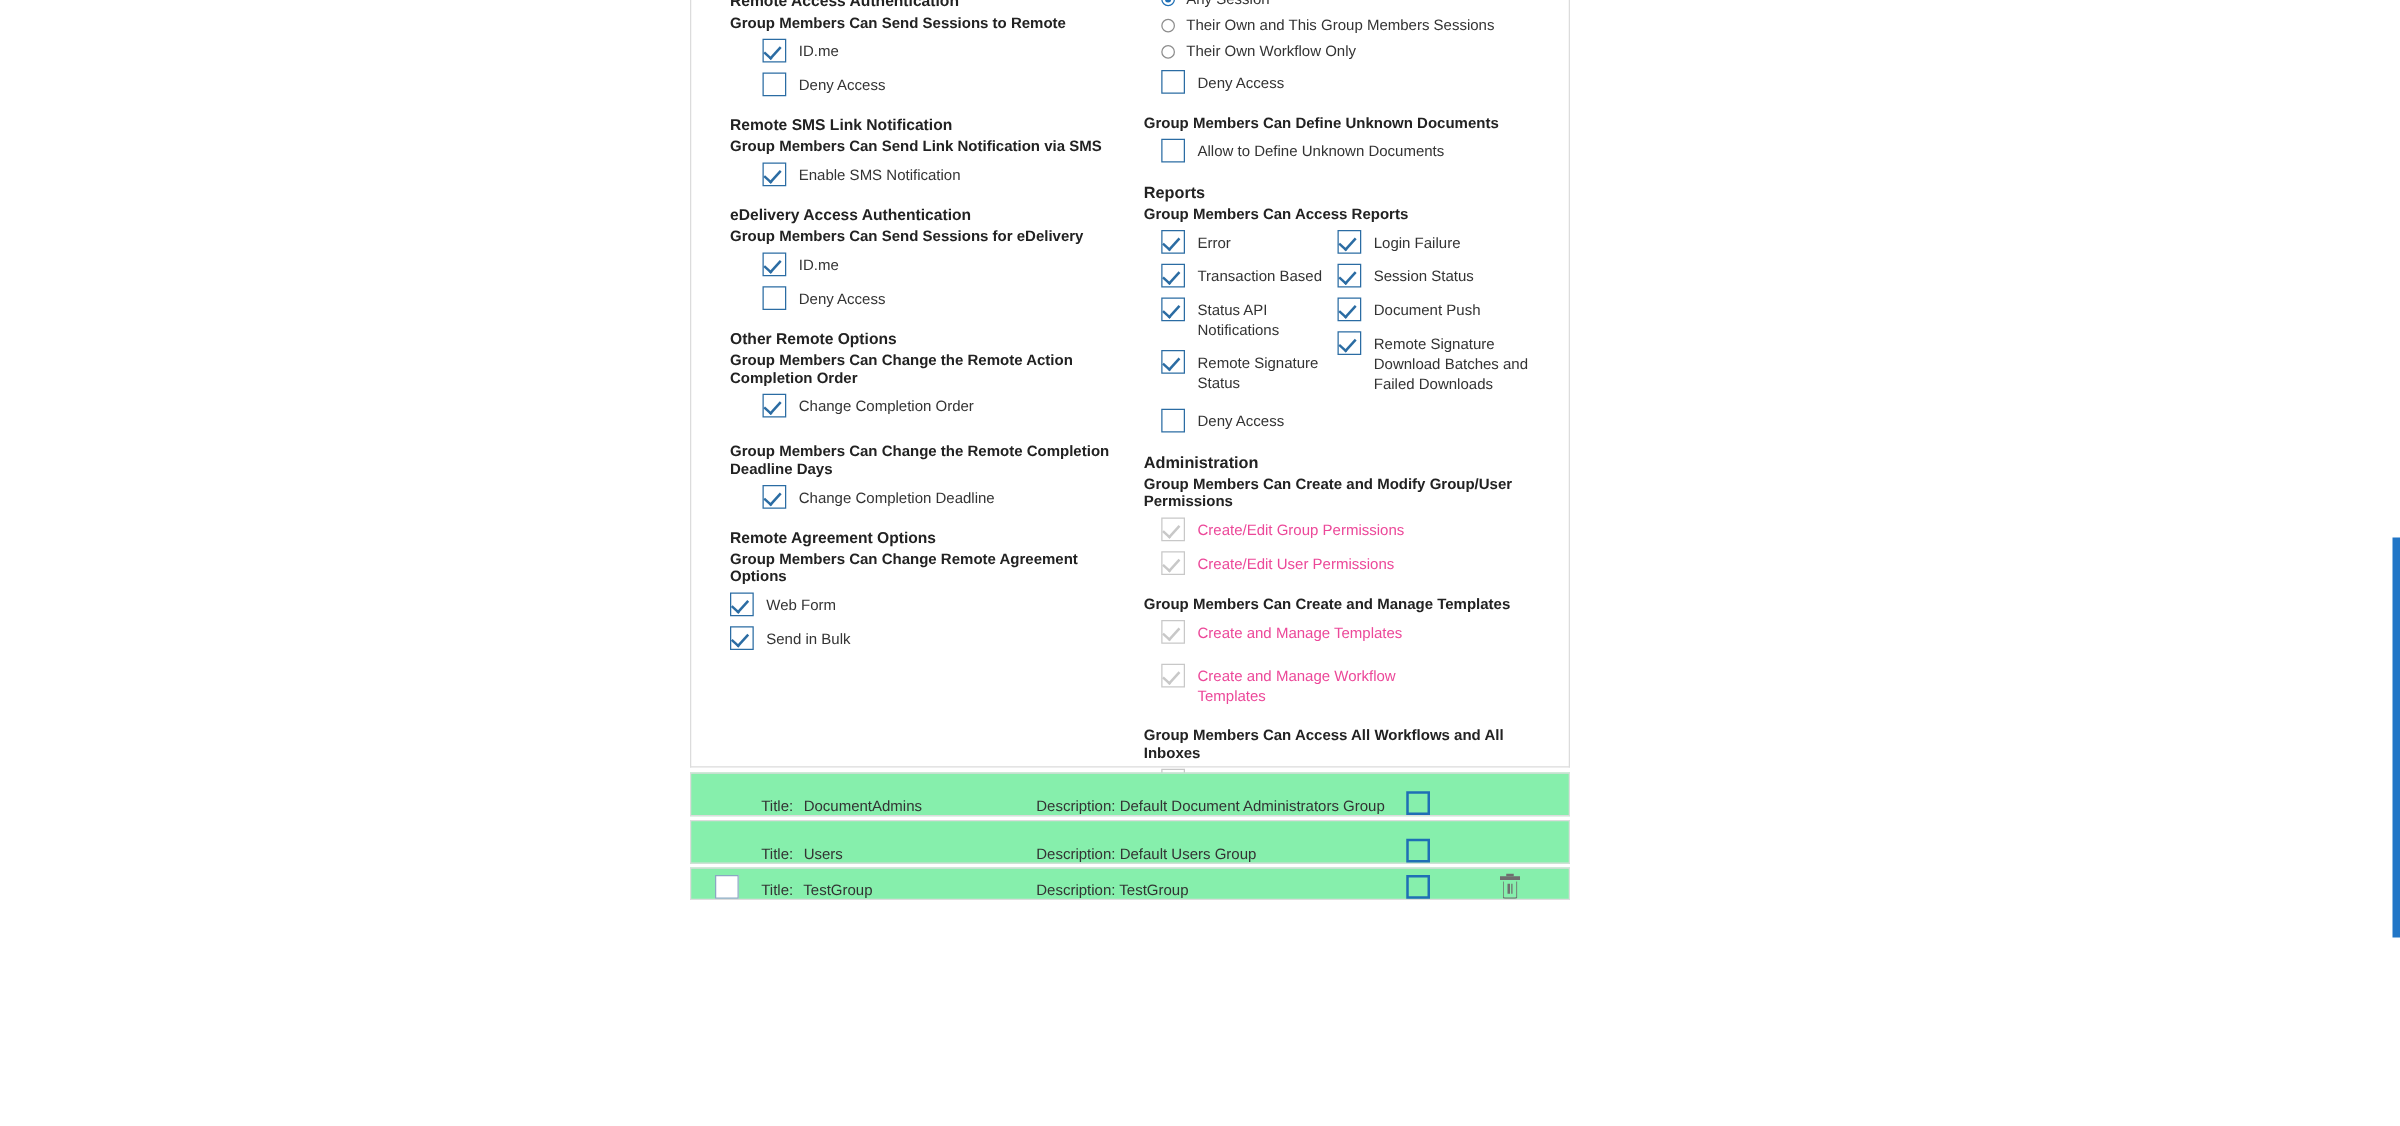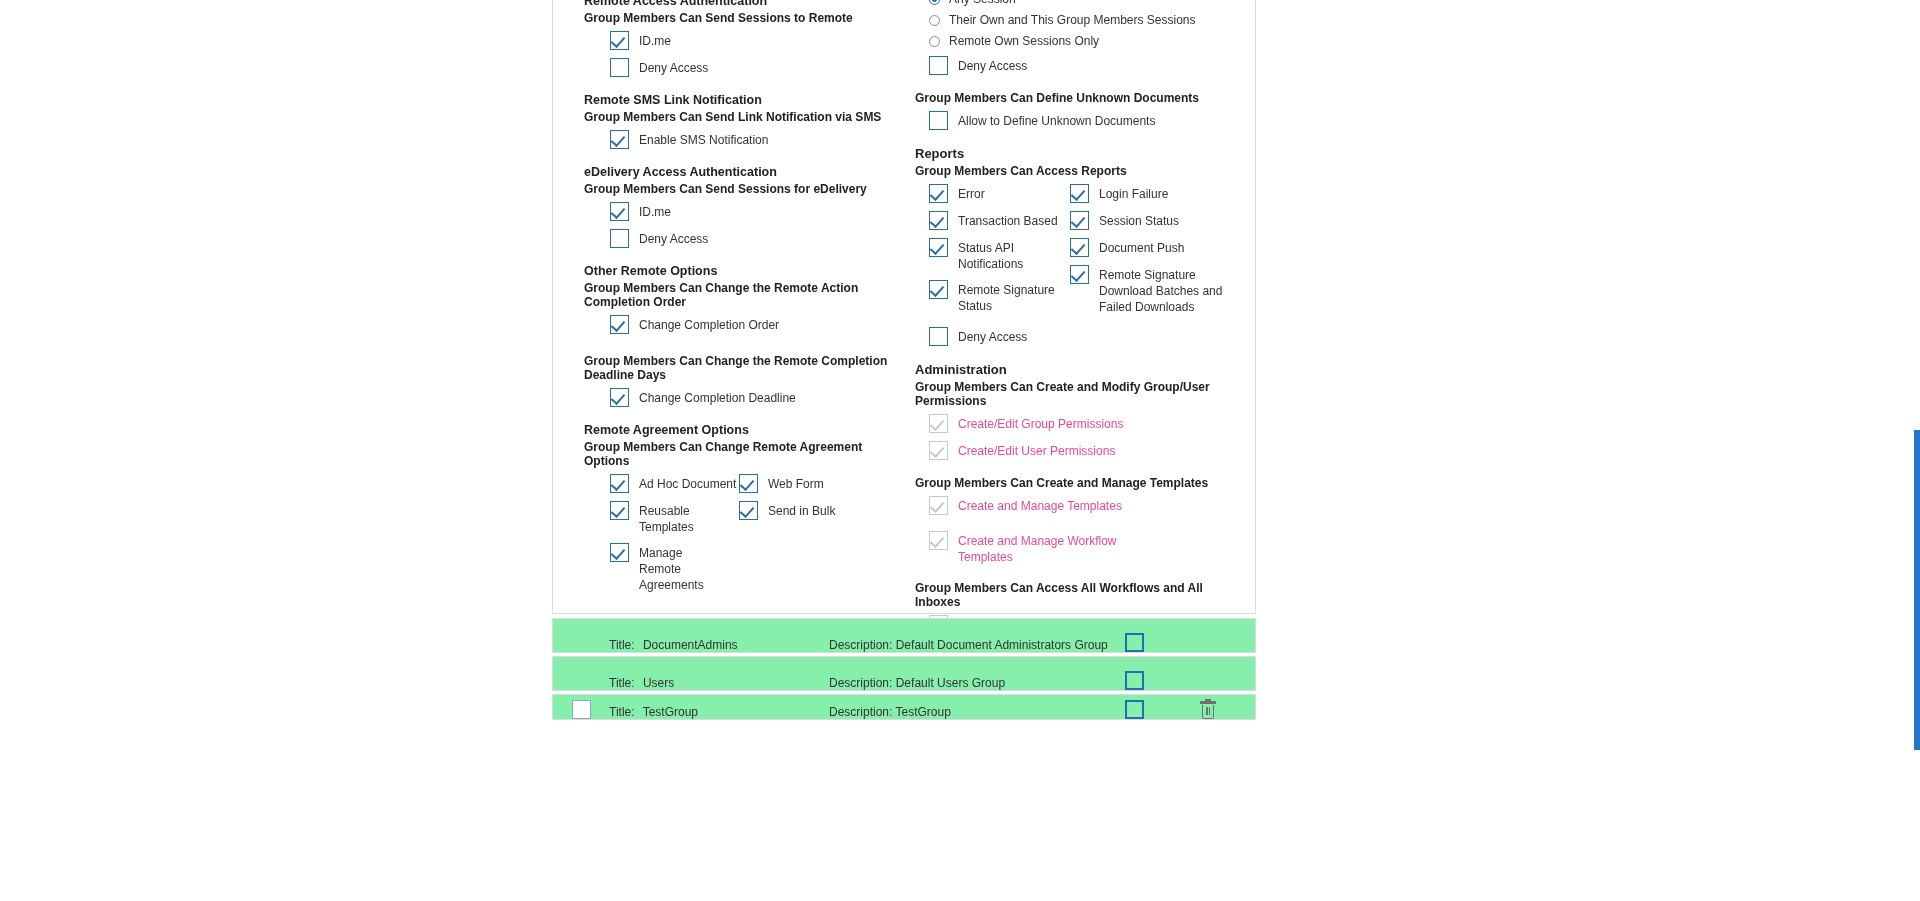--- a/index.html
+++ b/index.html
@@ -329,34 +329,20 @@
         </div>
       </div>
 
       <div class="spacer-8"></div>
 
       <div>
         <div class="sec-title">Remote Agreement Options</div>
         <div class="sub-title">Group Members Can Change Remote Agreement Options</div>
         <div class="grid2">
           <div class="gcol">
-            <div class="cb-row indent">
-              <span class="cbox checked"></span>
-              <span class="cb-label">Ad Hoc Document</span>
-            </div>
-            <div class="cb-row indent">
-              <span class="cbox checked"></span>
-              <span class="cb-label">Reusable Templates</span>
-            </div>
-            <div class="cb-row indent">
-              <span class="cbox checked"></span>
-              <span class="cb-label" style="max-width:80px">Manage Remote Agreements</span>
-            </div>
-          </div>
-          <div class="gcol">
             <div class="cb-row">
               <span class="cbox checked"></span>
               <span class="cb-label">Web Form</span>
             </div>
             <div class="cb-row">
               <span class="cbox checked"></span>
               <span class="cb-label">Send in Bulk</span>
             </div>
           </div>
         </div>
@@ -370,21 +356,21 @@
         <div class="rd-row">
           <span class="radio selected"></span>
           <span class="rd-label">Any Session</span>
         </div>
         <div class="rd-row">
           <span class="radio"></span>
           <span class="rd-label">Their Own and This Group Members Sessions</span>
         </div>
         <div class="rd-row">
           <span class="radio"></span>
-          <span class="rd-label">Remote Own Sessions Only</span>
+          <span class="rd-label">Their Own Workflow Only</span>
         </div>
         <div class="cb-row indent2" style="margin-top:8px">
           <span class="cbox"></span>
           <span class="cb-label">Deny Access</span>
         </div>
       </div>
 
       <div class="spacer-8"></div>
 
       <div>

